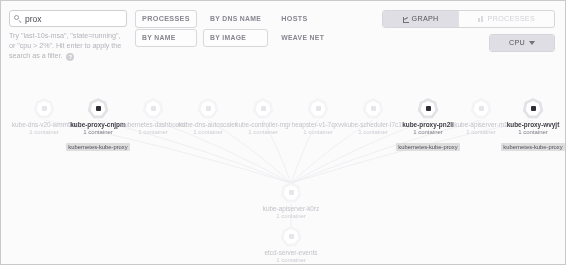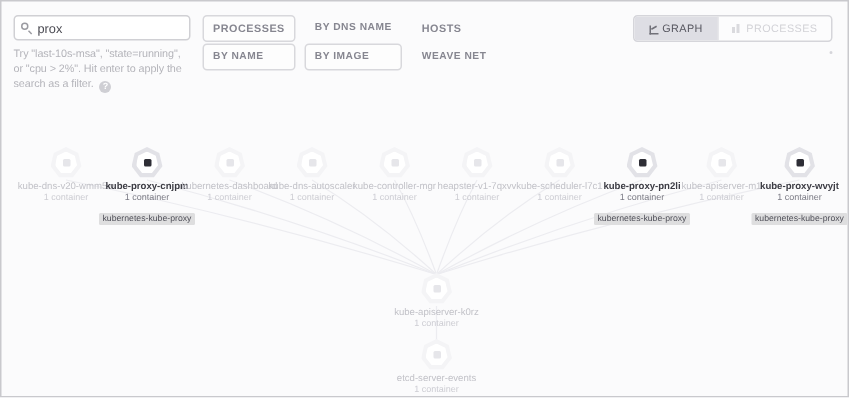--- a/index.html
+++ b/index.html
@@ -154,21 +154,21 @@
     display: flex;
     border: 1px solid #d5d5da;
     border-radius: 3px;
     overflow: hidden;
     background: #fcfcfd;
   }
   .btn-group .gbtn {
     font-size: 7.2px;
     letter-spacing: 0.3px;
     color: #7d7d87;
-    padding: 4px 9px;
+    padding: 4px 19px;
     background: transparent;
     border: none;
     border-right: 1px solid #e2e2e6;
     display: flex;
     align-items: center;
     gap: 3px;
     white-space: nowrap;
     line-height: 8px;
     font-family: "Liberation Sans", sans-serif;
   }
@@ -355,20 +355,24 @@
         <div class="gbtn selected">
           <span class="mini-icon icon-graph"></span>
           <span>GRAPH</span>
         </div>
         <div class="gbtn disabled">
           <span class="mini-icon icon-resources"></span>
           <span>PROCESSES</span>
         </div>
       </div>
     <div class="btn-group" id="metric-group">
+        <div class="gbtn selected">
+          <span>CPU</span>
+          <span class="mini-icon icon-sort"></span>
+        </div>
       </div>
   </div>
 
   <div id="graph-canvas">
     <svg id="graph-svg" viewBox="0 0 564 177" preserveAspectRatio="none">
         <path d="M43,33 Q166.5,58 290,96" fill="none" stroke="#ececf0" stroke-width="0.8"></path>
         <path d="M97,33 Q193.5,58 290,96" fill="none" stroke="#ececf0" stroke-width="0.8"></path>
         <path d="M152,33 Q221,58 290,96" fill="none" stroke="#ececf0" stroke-width="0.8"></path>
         <path d="M207,33 Q248.5,58 290,96" fill="none" stroke="#ececf0" stroke-width="0.8"></path>
         <path d="M262,33 Q276,58 290,96" fill="none" stroke="#ececf0" stroke-width="0.8"></path>

